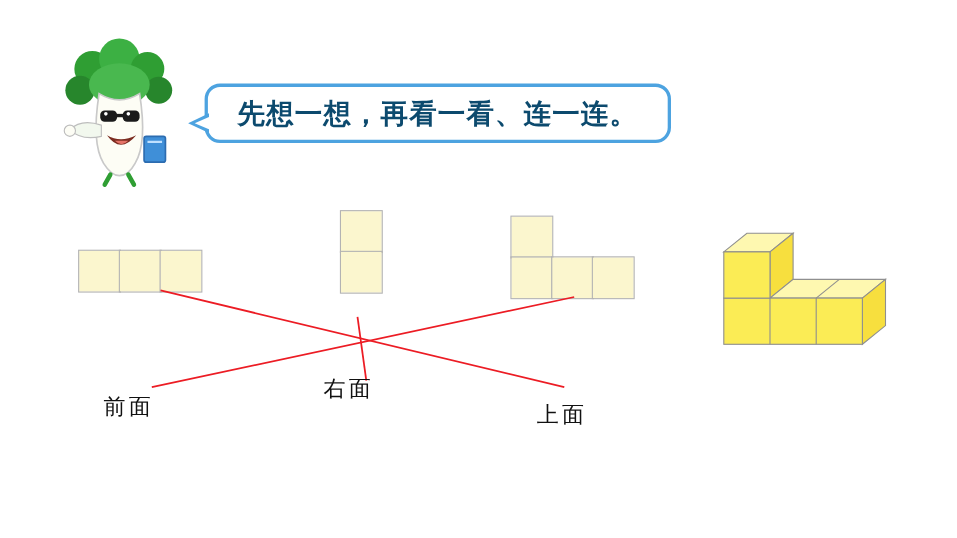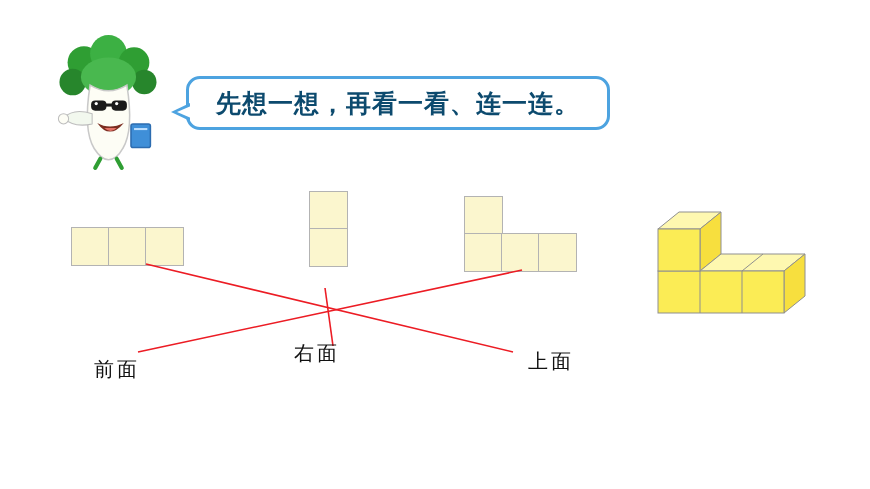--- a/index.html
+++ b/index.html
@@ -75,21 +75,21 @@
   .view-label {
     position: absolute;
     font-size: 20px;
     color: #111111;
     font-family: "DejaVu Serif", serif;
     letter-spacing: 3px;
     white-space: nowrap;
   }
   .label-front { left: 94px;  top: 356px; }
   .label-right { left: 294px; top: 340px; }
-  .label-top   { left: 488px; top: 348px; margin-left: 40px; }
+  .label-top   { left: 488px; top: 364px; }
 
   
   .lines-overlay { position: absolute; left: 0; top: 0; pointer-events: none; }
   .solid-3d { position: absolute; left: 648px; top: 208px; }
 </style>
 </head>
 <body>
 
 <div class="slide">
 

